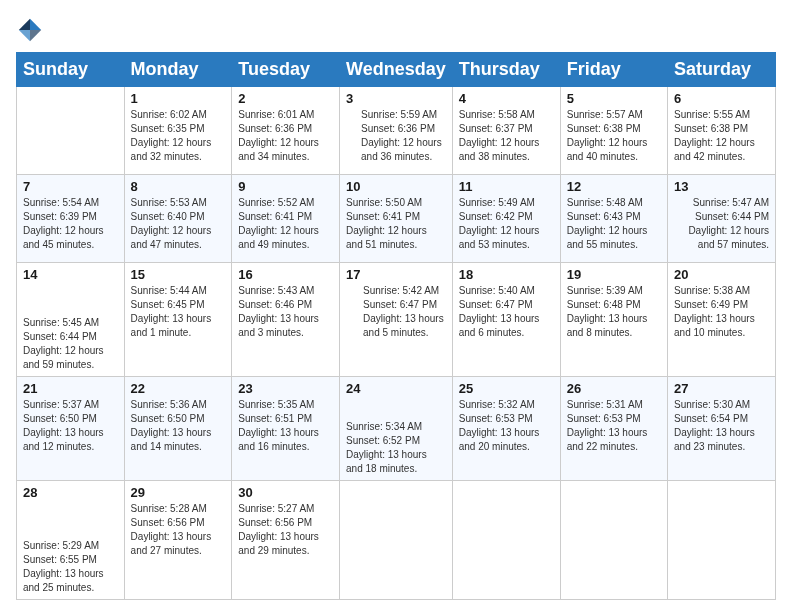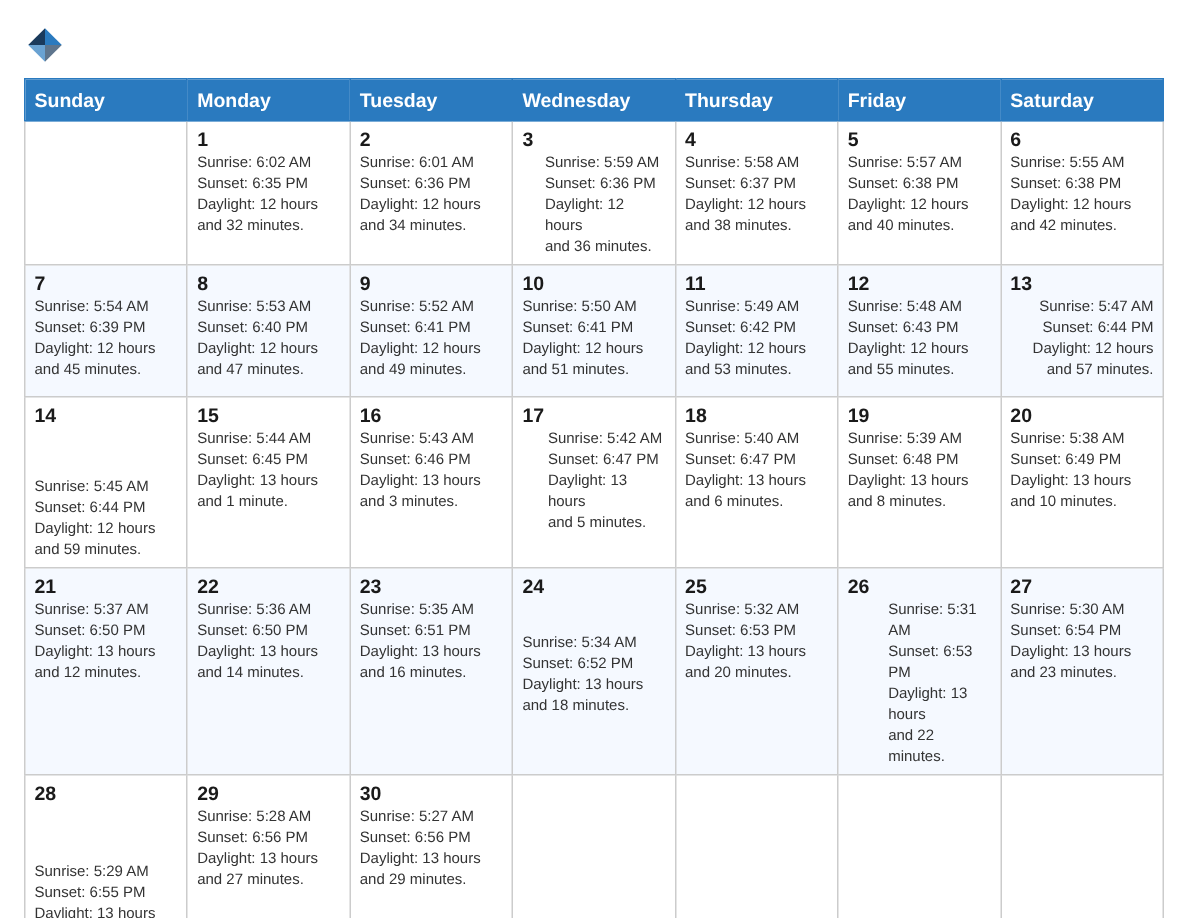--- a/index.html
+++ b/index.html
@@ -48,21 +48,21 @@
       margin-top: 2px;
     }
     .calendar-table {
       width: 100%;
       border-collapse: collapse;
       border: 1px solid #ccc;
     }
     .calendar-table th {
       background: #2a7abf;
       color: #fff;
-      font-size: 13px;
+      font-size: 18px;
       font-weight: bold;
       padding: 6px 6px;
       text-align: left;
       border: 1px solid #2a7abf;
     }
     .calendar-table td {
       border: 1px solid #ccc;
       vertical-align: top;
       padding: 4px 6px;
       width: calc(100% / 7);
@@ -305,21 +305,21 @@
         </td>
         <td>
           <div class="day-number">25</div>
           <div class="day-info" style="white-space: pre-line;">Sunrise: 5:32 AM
 Sunset: 6:53 PM
 Daylight: 13 hours
 and 20 minutes.</div>
         </td>
         <td>
           <div class="day-number">26</div>
-          <div class="day-info" style="white-space: pre-line; margin-left: 27px;">Sunrise: 5:31 AM
+          <div class="day-info" style="white-space: pre-line;">Sunrise: 5:31 AM
 Sunset: 6:53 PM
 Daylight: 13 hours
 and 22 minutes.</div>
         </td>
         <td>
           <div class="day-number">27</div>
           <div class="day-info" style="white-space: pre-line;">Sunrise: 5:30 AM
 Sunset: 6:54 PM
 Daylight: 13 hours
 and 23 minutes.</div>

